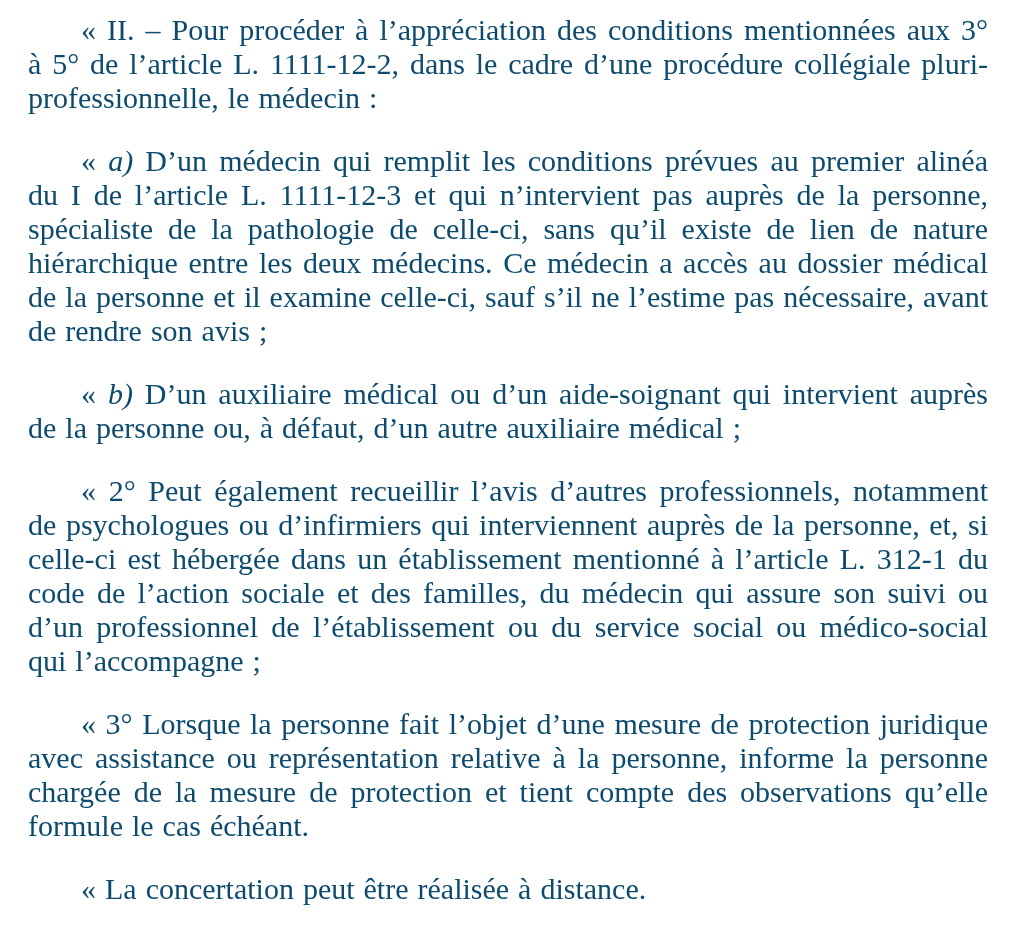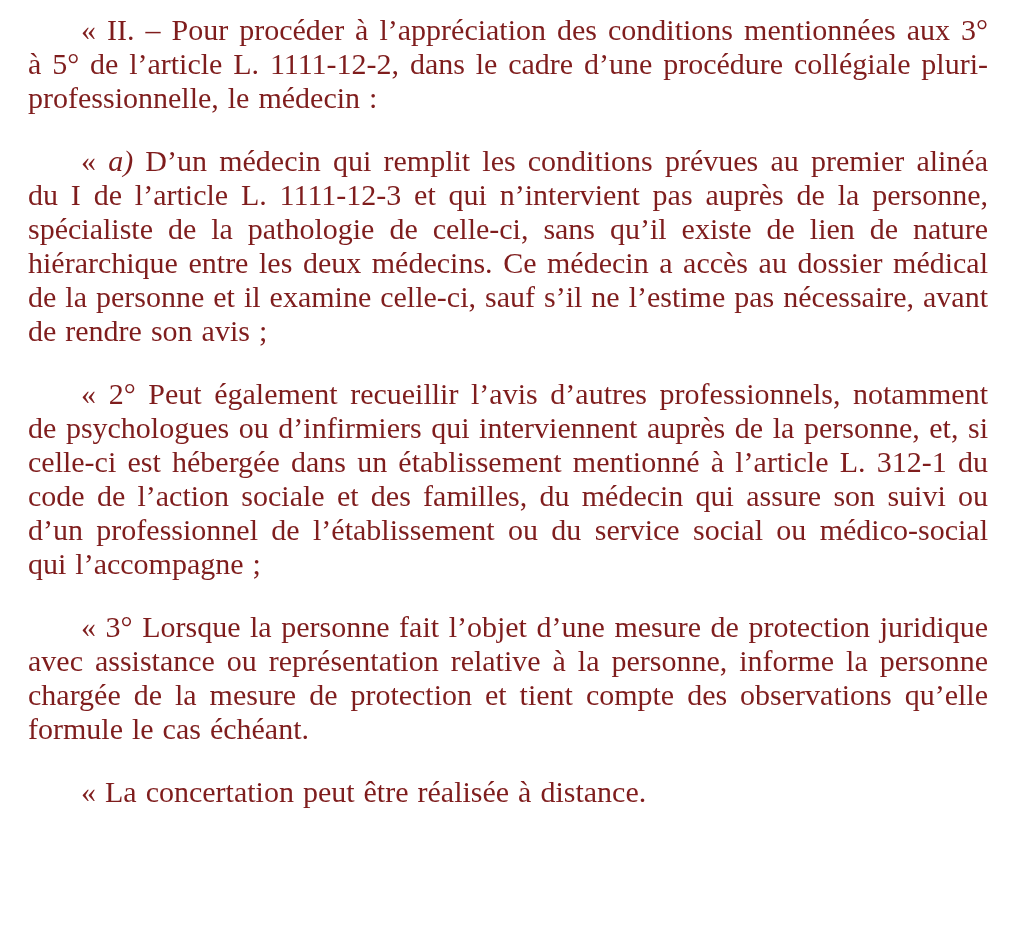--- a/index.html
+++ b/index.html
@@ -7,21 +7,21 @@
     padding: 0;
     background: #ffffff;
   }
   .page {
     position: relative;
     width: 1024px;
     height: 941px;
     box-sizing: border-box;
     padding: 13px 36px 0 28px;
     background: #ffffff;
-    color: #7f1d1d;
+    color: #0c4a6e;
     font-family: "Liberation Serif", "DejaVu Serif", serif;
     font-size: 30px;
     line-height: 34px;
     text-align: justify;
     overflow: hidden;
   }
   .para {
     margin: 0 0 29px 0;
     text-indent: 53px;
     word-spacing: 1.5px;
@@ -32,17 +32,18 @@
   .seg { font-style: normal; }
   .seg.italic { font-style: italic; }
 </style>
 </head>
 <body>
 
 <div class="page">
   <div class="doc-body" id="doc-body">
       <p class="para"><span class="seg">«&nbsp;II. – Pour procéder à l’appréciation des conditions mentionnées aux 3° à 5° de l’article L.&nbsp;1111-12-2, dans le cadre d’une procédure collégiale pluri-professionnelle, le médecin&nbsp;:</span></p>
       <p class="para"><span class="seg">«&nbsp;</span><span class="seg italic">a)</span><span class="seg"> D’un médecin qui remplit les conditions prévues au premier alinéa du I de l’article L.&nbsp;1111-12-3 et qui n’intervient pas auprès de la personne, spécialiste de la pathologie de celle-ci, sans qu’il existe de lien de nature hiérarchique entre les deux médecins. Ce médecin a accès au dossier médical de la personne et il examine celle-ci, sauf s’il ne l’estime pas nécessaire, avant de rendre son avis&nbsp;;</span></p>
+      <p class="para"><span class="seg">«&nbsp;</span><span class="seg italic">b)</span><span class="seg"> D’un auxiliaire médical ou d’un aide-soignant qui intervient auprès de la personne ou, à défaut, d’un autre auxiliaire médical&nbsp;;</span></p>
       <p class="para"><span class="seg">«&nbsp;2° Peut également recueillir l’avis d’autres professionnels, notamment de psychologues ou d’infirmiers qui interviennent auprès de la personne, et, si celle-ci est hébergée dans un établissement mentionné à l’article L.&nbsp;312-1 du code de l’action sociale et des familles, du médecin qui assure son suivi ou d’un professionnel de l’établissement ou du service social ou médico-social qui l’accompagne&nbsp;;</span></p>
       <p class="para"><span class="seg">«&nbsp;3° Lorsque la personne fait l’objet d’une mesure de protection juridique avec assistance ou représentation relative à la personne, informe la personne chargée de la mesure de protection et tient compte des observations qu’elle formule le cas échéant.</span></p>
       <p class="para"><span class="seg">«&nbsp;La concertation peut être réalisée à distance.</span></p>
     </div>
 </div>
 
 </body></html>

